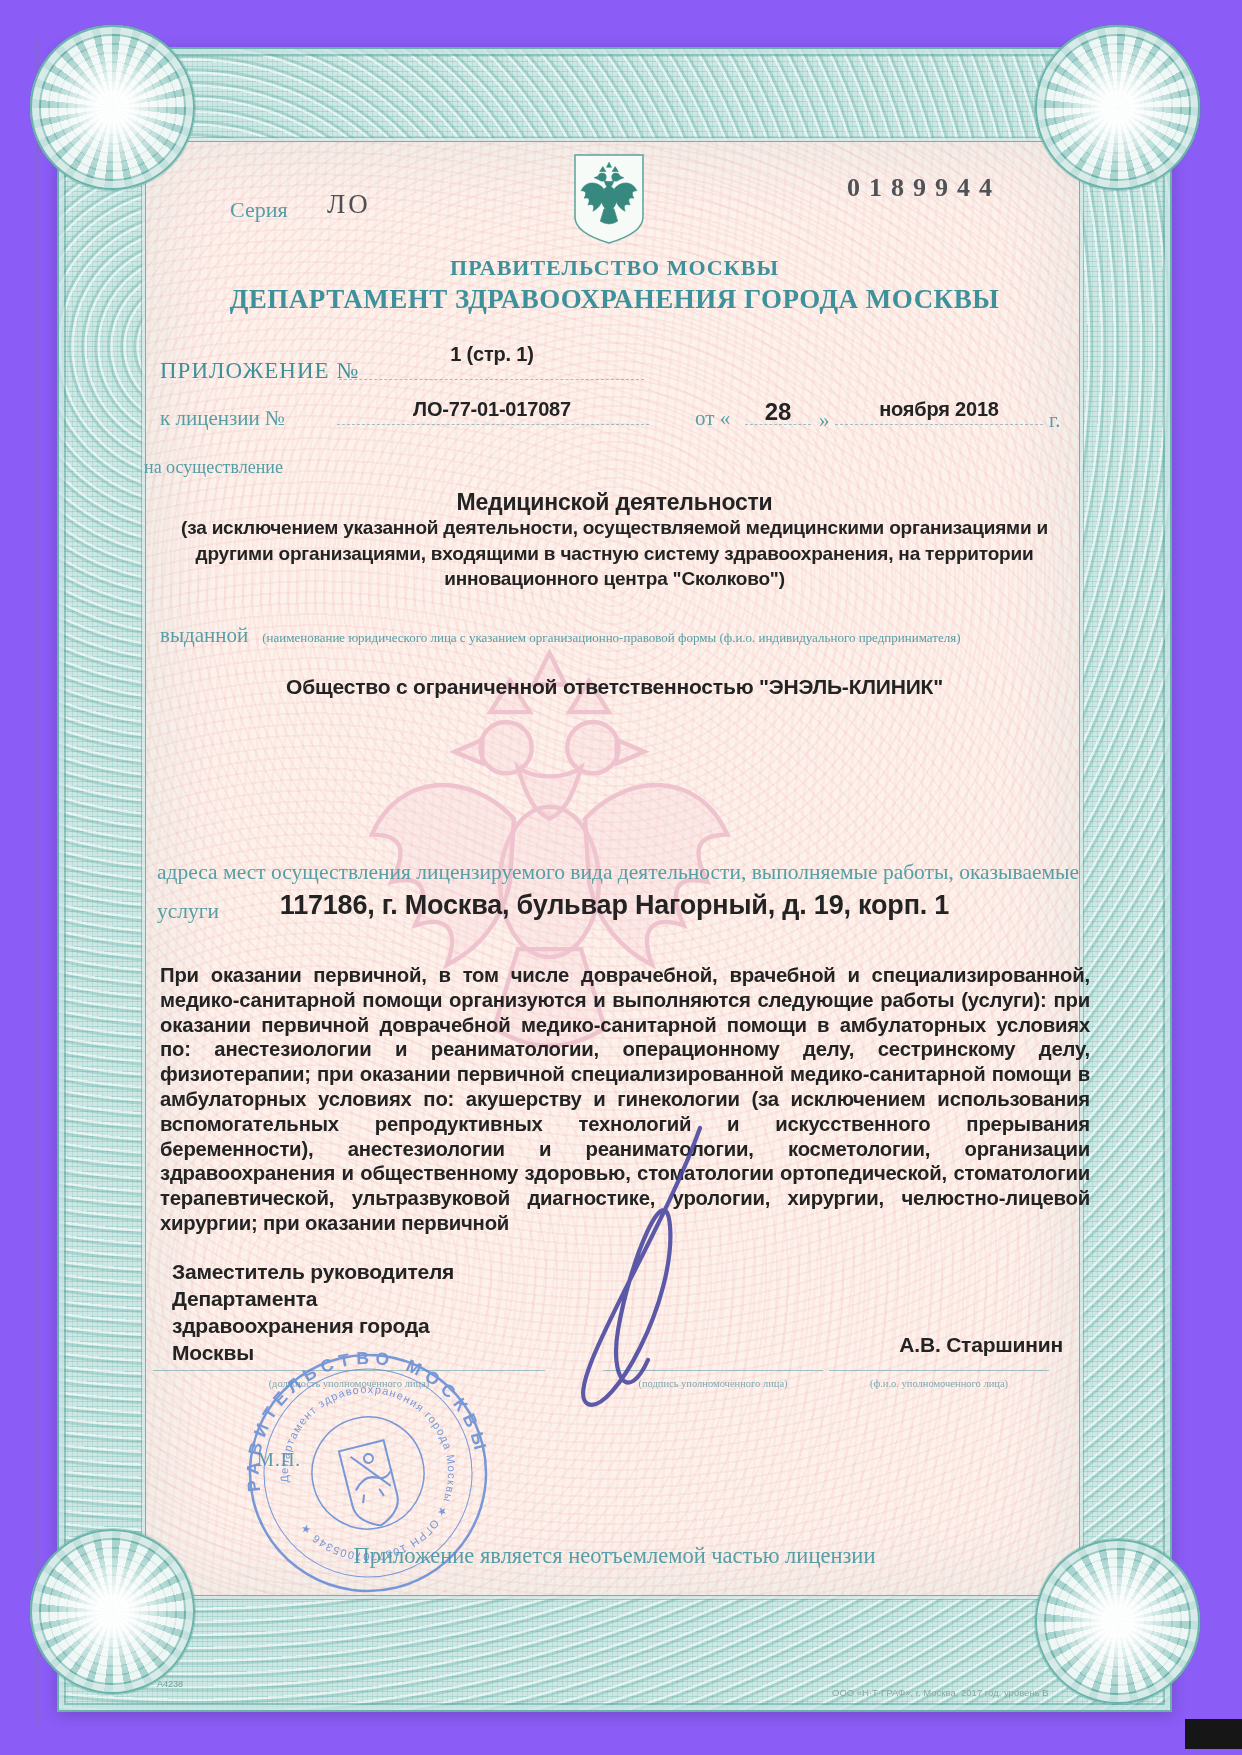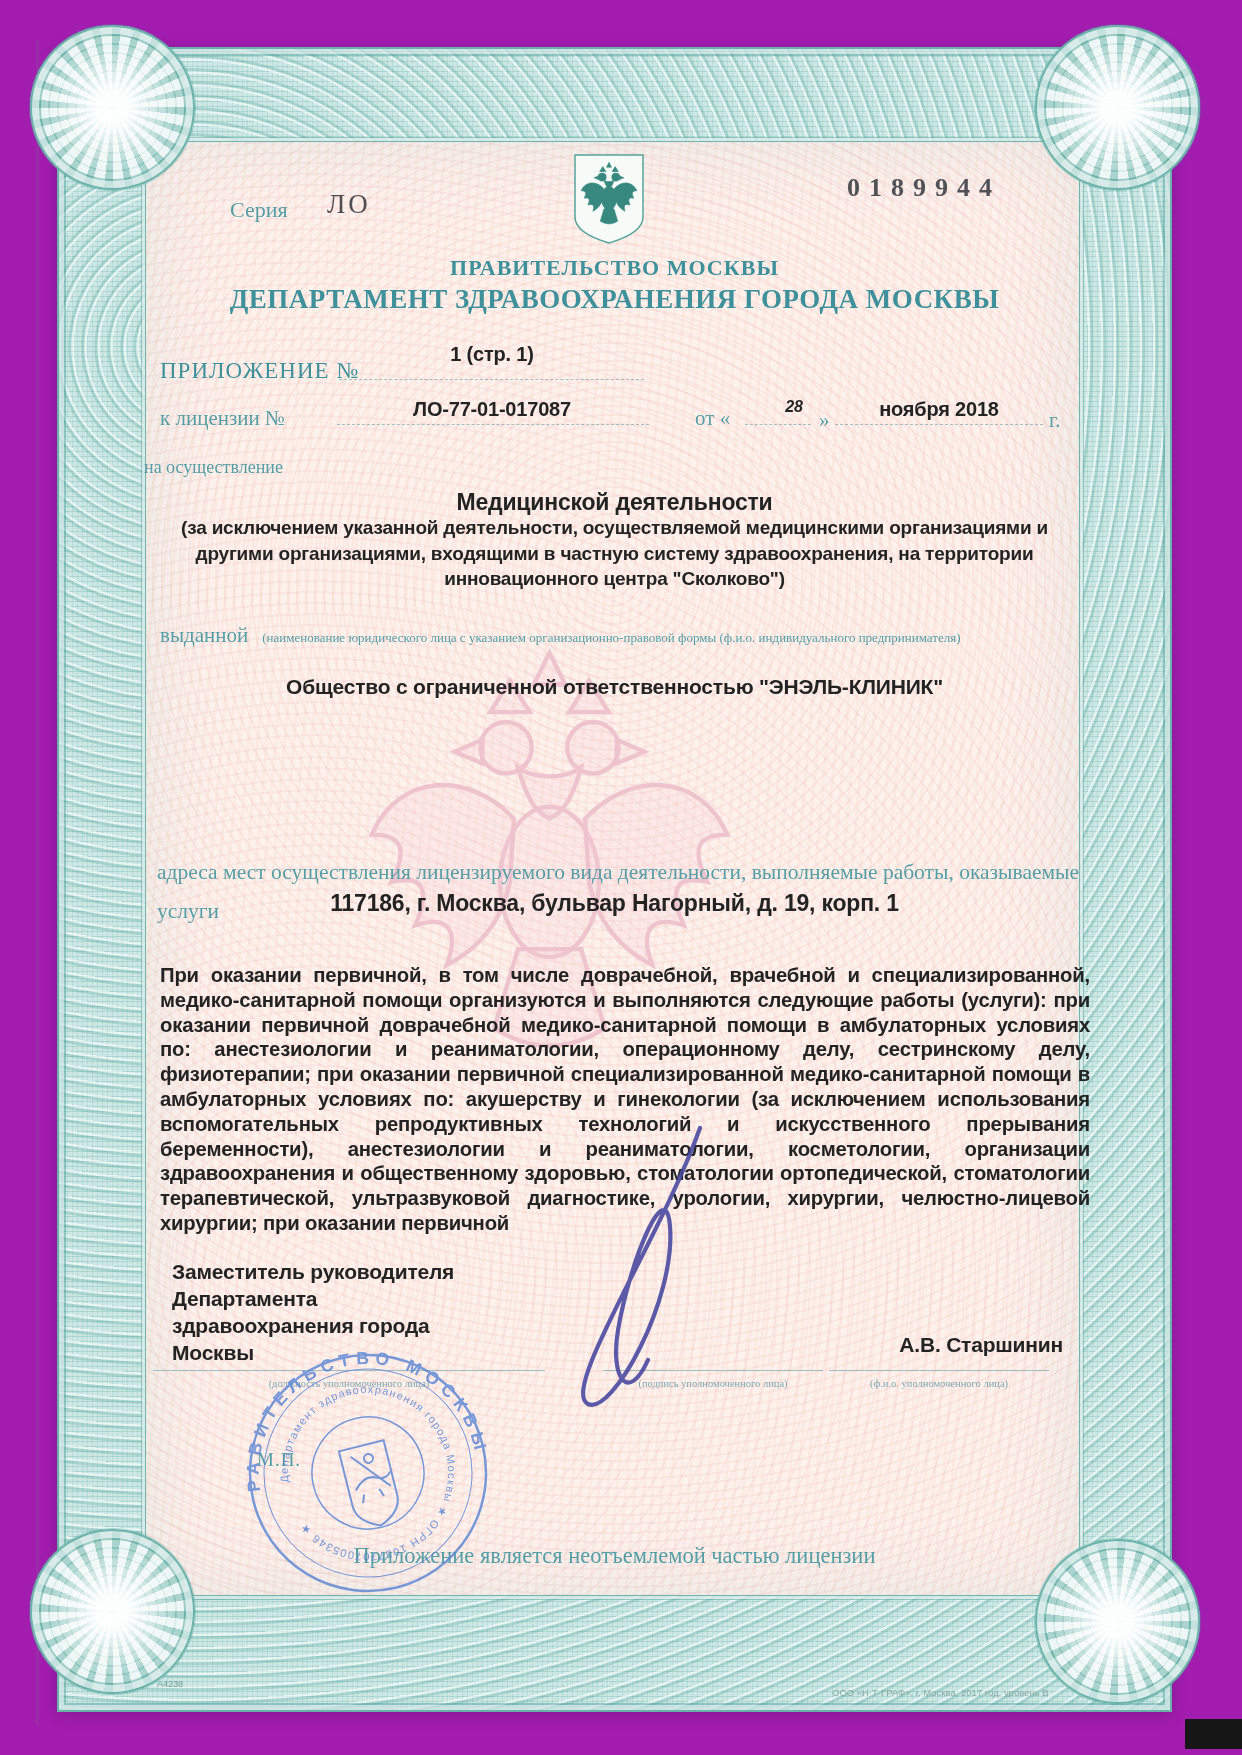--- a/index.html
+++ b/index.html
@@ -1,16 +1,16 @@
 <!DOCTYPE html>
 <html><head>
 <meta charset="utf-8">
 <style>
   html,body{margin:0;padding:0;background:#ececea;}
-  .page{position:relative;width:1242px;height:1755px;background:#a21caf;overflow:hidden;
+  .page{position:relative;width:1242px;height:1755px;background:#8b5cf6;overflow:hidden;
         font-family:"Liberation Serif",serif;}
   .scan-edge{position:absolute;left:36px;top:40px;bottom:30px;width:3px;background:rgba(120,120,120,.18);}
   .scan-corner{position:absolute;right:0;bottom:6px;width:57px;height:30px;background:#161616;}
   .doc{position:absolute;left:57px;top:47px;width:1115px;height:1665px;
        background-color:#cde8e4;
        background-image:
          repeating-radial-gradient(circle at 12% 18%, rgba(255,255,255,.55) 0 2px, rgba(74,160,152,.28) 3px 5px, transparent 6px 13px),
          repeating-linear-gradient(0deg, rgba(63,154,146,.22) 0 1px, transparent 1px 5px),
          repeating-linear-gradient(90deg, rgba(63,154,146,.14) 0 1px, transparent 1px 5px);
        box-shadow:0 3px 14px rgba(0,0,0,.18), inset 0 0 0 2px #69b2aa, inset 0 0 0 7px rgba(255,255,255,.55), inset 0 0 0 9px rgba(63,154,146,.45);}
@@ -89,39 +89,39 @@
 
     <div class="abs t-val" style="left:285px;width:300px;top:296px;font-size:20px;text-align:center;">1 (стр. 1)</div>
     <div class="abs t-teal" style="left:103px;top:311px;font-size:23px;letter-spacing:1px;">ПРИЛОЖЕНИЕ  №</div>
     <div class="abs uline" style="left:282px;width:305px;top:332px;"></div>
 
     <div class="abs t-val" style="left:280px;width:310px;top:351px;font-size:20px;text-align:center;">ЛО-77-01-017087</div>
     <div class="abs t-label" style="left:103px;top:359px;font-size:21px;">к лицензии №</div>
     <div class="abs uline" style="left:280px;width:312px;top:377px;"></div>
 
     <div class="abs t-label" style="left:638px;top:359px;font-size:21px;">от «</div>
-    <div class="abs t-val" style="left:704px;width:66px;top:351px;font-size:16px;text-align:center;font-style:italic;">28</div>
+    <div class="abs t-val" style="left:688px;width:66px;top:351px;font-size:24px;text-align:center;">28</div>
     <div class="abs uline" style="left:688px;width:66px;top:377px;"></div>
     <div class="abs t-label" style="left:762px;top:361px;font-size:21px;">»</div>
     <div class="abs t-val" style="left:782px;width:200px;top:351px;font-size:20px;text-align:center;">ноября 2018</div>
     <div class="abs uline" style="left:778px;width:208px;top:377px;"></div>
     <div class="abs t-label" style="left:992px;top:361px;font-size:21px;">г.</div>
 
     <div class="abs t-label" style="left:87px;top:410px;font-size:18px;">на осуществление</div>
     <div class="abs center t-val" style="top:442px;font-size:23px;">Медицинской деятельности</div>
     <div class="abs t-val" style="left:108px;right:108px;top:468px;font-size:19px;line-height:25.5px;text-align:center;font-weight:700;">(за исключением указанной деятельности, осуществляемой медицинскими организациями и другими организациями, входящими в частную систему здравоохранения, на территории инновационного центра "Сколково")</div>
 
     <div class="abs" style="left:103px;right:50px;top:576px;">
       <span class="t-label" style="font-size:21px;">выданной</span>
       <span class="t-label" style="font-size:13px;margin-left:10px;">(наименование юридического лица с указанием организационно-правовой формы  (ф.и.о. индивидуального предпринимателя)</span>
     </div>
     <div class="abs center t-val" style="top:628px;font-size:21px;">Общество с ограниченной ответственностью "ЭНЭЛЬ-КЛИНИК"</div>
 
     <div class="abs t-label" style="left:100px;right:86px;top:806px;font-size:21.5px;line-height:39px;">адреса мест осуществления лицензируемого вида деятельности, выполняемые работы, оказываемые услуги</div>
-    <div class="abs center t-val" style="top:843px;font-size:23px;">117186, г. Москва, бульвар Нагорный, д. 19, корп. 1</div>
+    <div class="abs center t-val" style="top:843px;font-size:27px;">117186, г. Москва, бульвар Нагорный, д. 19, корп. 1</div>
 
     <div class="abs t-val" style="left:103px;width:930px;top:916px;font-size:20.3px;line-height:24.8px;text-align:justify;text-align-last:left;">При оказании первичной, в том числе доврачебной, врачебной и специализированной, медико-санитарной помощи организуются и выполняются следующие работы (услуги): при оказании первичной доврачебной медико-санитарной помощи в амбулаторных условиях по: анестезиологии и реаниматологии, операционному делу, сестринскому делу, физиотерапии; при оказании первичной специализированной медико-санитарной помощи в амбулаторных условиях по: акушерству и гинекологии (за исключением использования вспомогательных репродуктивных технологий и искусственного прерывания беременности), анестезиологии и реаниматологии, косметологии, организации здравоохранения и общественному здоровью, стоматологии ортопедической, стоматологии терапевтической, ультразвуковой диагностике, урологии, хирургии, челюстно-лицевой хирургии; при оказании первичной</div>
 
     <div class="abs t-val" style="left:115px;top:1211px;width:350px;font-size:21px;line-height:27px;white-space:pre-line;">Заместитель руководителя
 Департамента
 здравоохранения города
 Москвы</div>
     <div class="abs t-val" style="left:730px;width:276px;top:1286px;font-size:21px;text-align:right;">А.В. Старшинин</div>
 
     <div class="abs uline" style="left:96px;width:392px;top:1323px;border-bottom-style:solid;border-bottom-width:1px;"></div>

